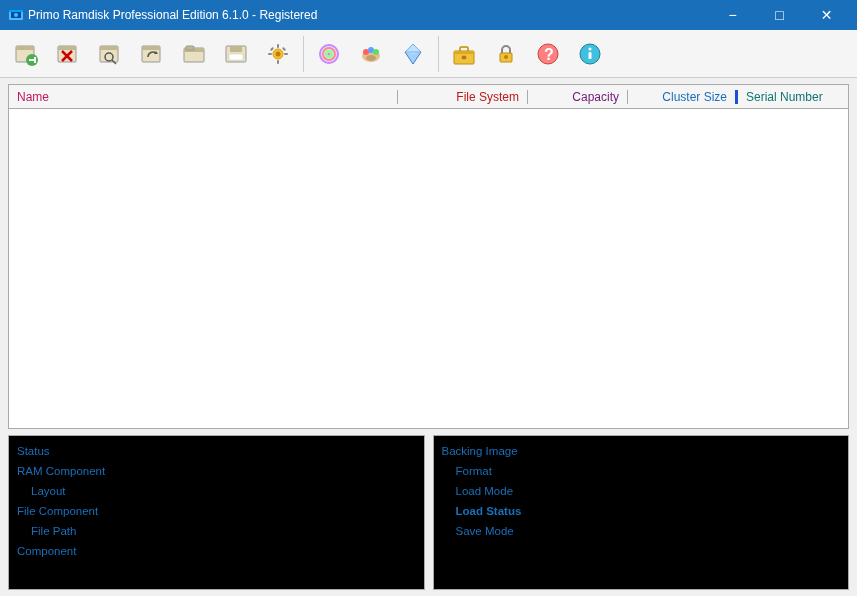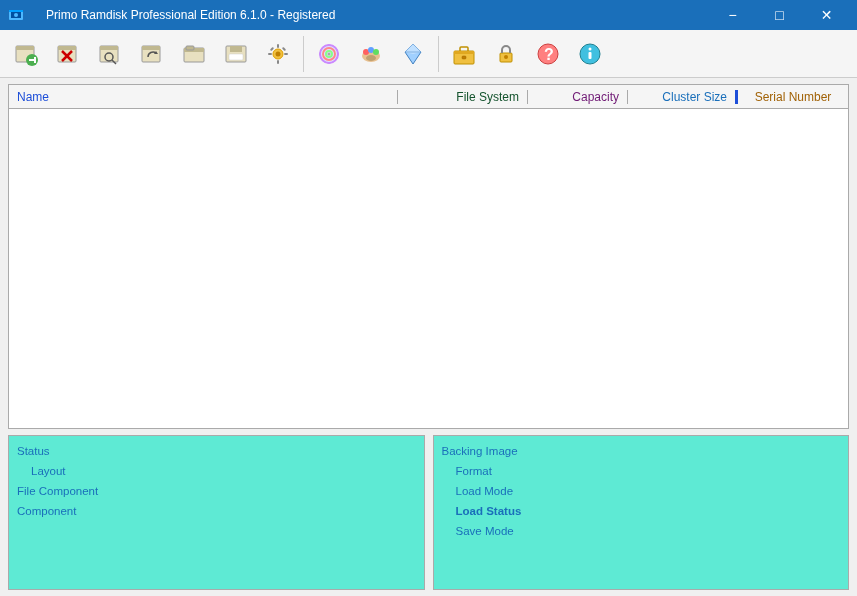--- a/index.html
+++ b/index.html
@@ -18,21 +18,21 @@
       height: 30px;
       display: flex;
       align-items: center;
       justify-content: space-between;
       padding: 0 8px;
       color: white;
     }
     #title-left {
       display: flex;
       align-items: center;
-      gap: 22px;
+      gap: 4px;
     }
     #title-icon {
       width: 16px;
       height: 16px;
     }
     #title-text {
       font-size: 12px;
       font-weight: normal;
     }
     #title-controls {
@@ -102,66 +102,66 @@
     #disk-table-header {
       display: flex;
       border-bottom: 1px solid #aaa;
       background: #f5f5f5;
       height: 24px;
       align-items: center;
     }
     .th-name {
       flex: 1;
       padding: 0 8px;
-      color: #1d4ed8;
+      color: #be185d;
       font-weight: normal;
       border-right: 1px solid #aaa;
     }
     .th-filesystem {
       width: 130px;
       padding: 0 8px;
-      color: #14532d;
+      color: #b91c1c;
       text-align: right;
       border-right: 1px solid #aaa;
     }
     .th-capacity {
       width: 100px;
       padding: 0 8px;
       color: #701a75;
       text-align: right;
       border-right: 1px solid #aaa;
     }
     .th-clustersize {
       width: 110px;
       padding: 0 8px;
       color: #1a6fba;
       text-align: right;
       border-right: 3px solid #1d4ed8;
     }
     .th-serial {
       width: 110px;
       padding: 0 8px;
-      color: #a16207;
-      text-align: center;
+      color: #0f766e;
+      text-align: left;
     }
     #disk-table-body {
       flex: 1;
       background: white;
     }
 
     
     #bottom-panels {
       display: flex;
       gap: 8px;
       height: 155px;
     }
     .info-panel {
       flex: 1;
       border: 1px solid #aaa;
-      background: #5eead4;
+      background: #000000;
       padding: 6px 8px;
       display: flex;
       flex-direction: column;
       gap: 2px;
     }
     .info-row {
       display: flex;
       align-items: center;
       min-height: 18px;
     }
@@ -342,28 +342,36 @@
   </div>
 
   <div id="bottom-panels">
 
     <div class="info-panel">
       <div class="info-row">
         <span class="info-label">Status</span>
         <span class="info-value"></span>
       </div>
       <div class="info-row">
+        <span class="info-label">RAM Component</span>
+        <span class="info-value"></span>
+      </div>
+      <div class="info-row">
         <span class="info-label" style="padding-left:14px;">Layout</span>
         <span class="info-value"></span>
       </div>
       <div class="info-row">
         <span class="info-label">File Component</span>
         <span class="info-value"></span>
       </div>
       <div class="info-row">
+        <span class="info-label" style="padding-left:14px;">File Path</span>
+        <span class="info-value"></span>
+      </div>
+      <div class="info-row">
         <span class="info-label">Component</span>
         <span class="info-value"></span>
       </div>
     </div>
 
     <div class="info-panel">
       <div class="info-row">
         <span class="info-label">Backing Image</span>
         <span class="info-value"></span>
       </div>

